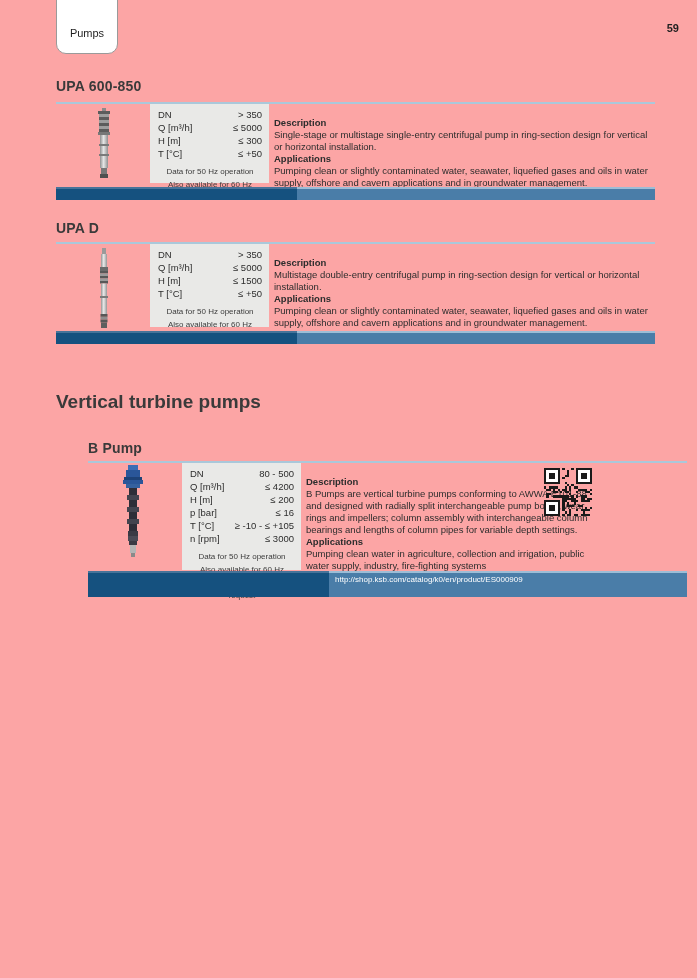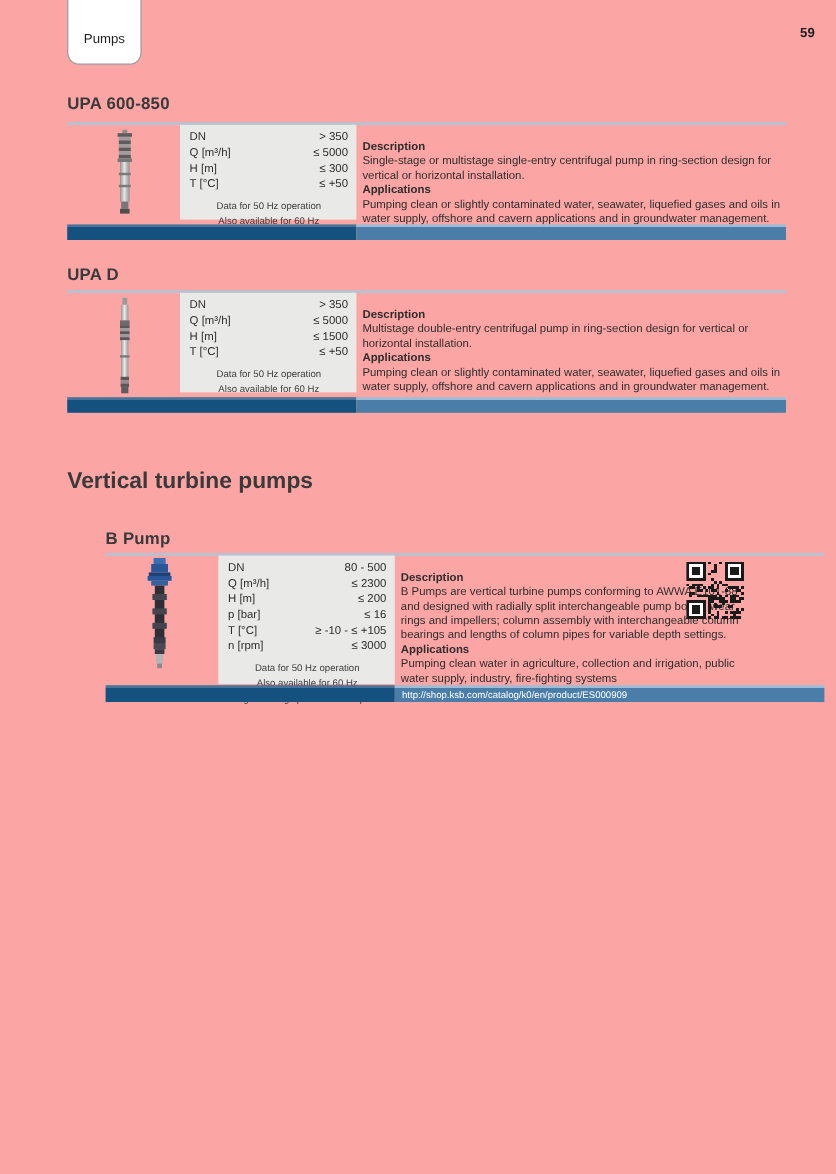--- a/index.html
+++ b/index.html
@@ -14,21 +14,21 @@
   .pagenum { position:absolute; right:18px; top:22px; font-size:11px; font-weight:bold; color:#1f1f1f; }
 
   
   .section { position:absolute; left:56px; width:599px; }
   .sec-title { font-weight:bold; color:#3a3a3a; font-size:14px; letter-spacing:0.2px; }
   .group-heading { position:absolute; left:56px; top:391px; font-size:19px; font-weight:bold; color:#3a3a3a; }
   .rule { position:absolute; left:0; width:599px; height:2px; background:#aac8da; }
 
   .content { position:absolute; left:0; display:flex; }
   .img-cell { width:94px; position:relative; flex:none; }
-  .spec-table { width:147px; flex:none; background:#e9e9e7; padding:4px 7px 4px 8px;
+  .spec-table { width:119px; flex:none; background:#e9e9e7; padding:4px 7px 4px 8px;
                 font-size:9.5px; color:#2d2d2d; }
   .spec-row { display:flex; justify-content:space-between; line-height:13px; }
   .spec-val { text-align:right; white-space:nowrap; }
   .spec-notes { margin-top:5px; text-align:center; font-size:8px; color:#3c3c3c; }
   .spec-notes div { line-height:13px; }
 
   .desc { flex:1; margin-left:5px; padding-top:13px; font-size:9.5px; line-height:12px;
           color:#2d2d2d; position:relative; }
   .desc-h { font-weight:bold; }
   .desc-narrow .desc-text { max-width:290px; }
@@ -221,21 +221,21 @@
       <div class="spec-table">
         <div>
 
             <div class="spec-row">
               <span class="spec-label">DN</span>
               <span class="spec-val">80 - 500</span>
             </div>
 
             <div class="spec-row">
               <span class="spec-label">Q [m³/h]</span>
-              <span class="spec-val">≤ 2300</span>
+              <span class="spec-val">≤ 4200</span>
             </div>
 
             <div class="spec-row">
               <span class="spec-label">H [m]</span>
               <span class="spec-val">≤ 200</span>
             </div>
 
             <div class="spec-row">
               <span class="spec-label">p [bar]</span>
               <span class="spec-val">≤ 16</span>
@@ -375,21 +375,21 @@
               <rect x="11" y="20" width="1" height="1"></rect>
               <rect x="13" y="20" width="1" height="1"></rect>
               <rect x="14" y="20" width="1" height="1"></rect>
               <rect x="16" y="20" width="1" height="1"></rect>
               <rect x="17" y="20" width="1" height="1"></rect>
               <rect x="18" y="20" width="1" height="1"></rect>
               <rect x="19" y="20" width="1" height="1"></rect>
             </svg></div>
       </div>
     </div>
-    <div class="bar" style="top:131px; height:14px;">
+    <div class="bar" style="top:131px; height:26px;">
       <div class="bar-dark"></div>
       <div class="bar-light">
         <span>http://shop.ksb.com/catalog/k0/en/product/ES000909</span>
       </div>
     </div>
   </div>
 
 </div>
 
 </body></html>

